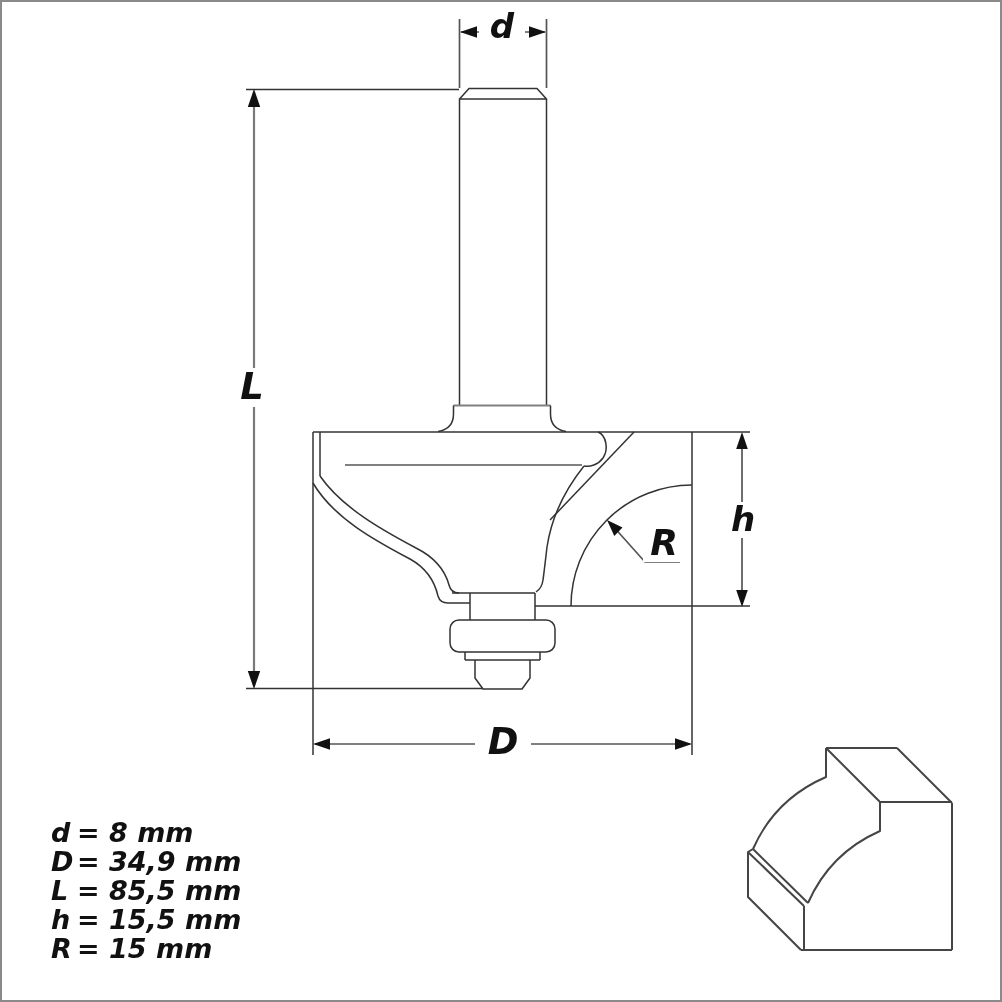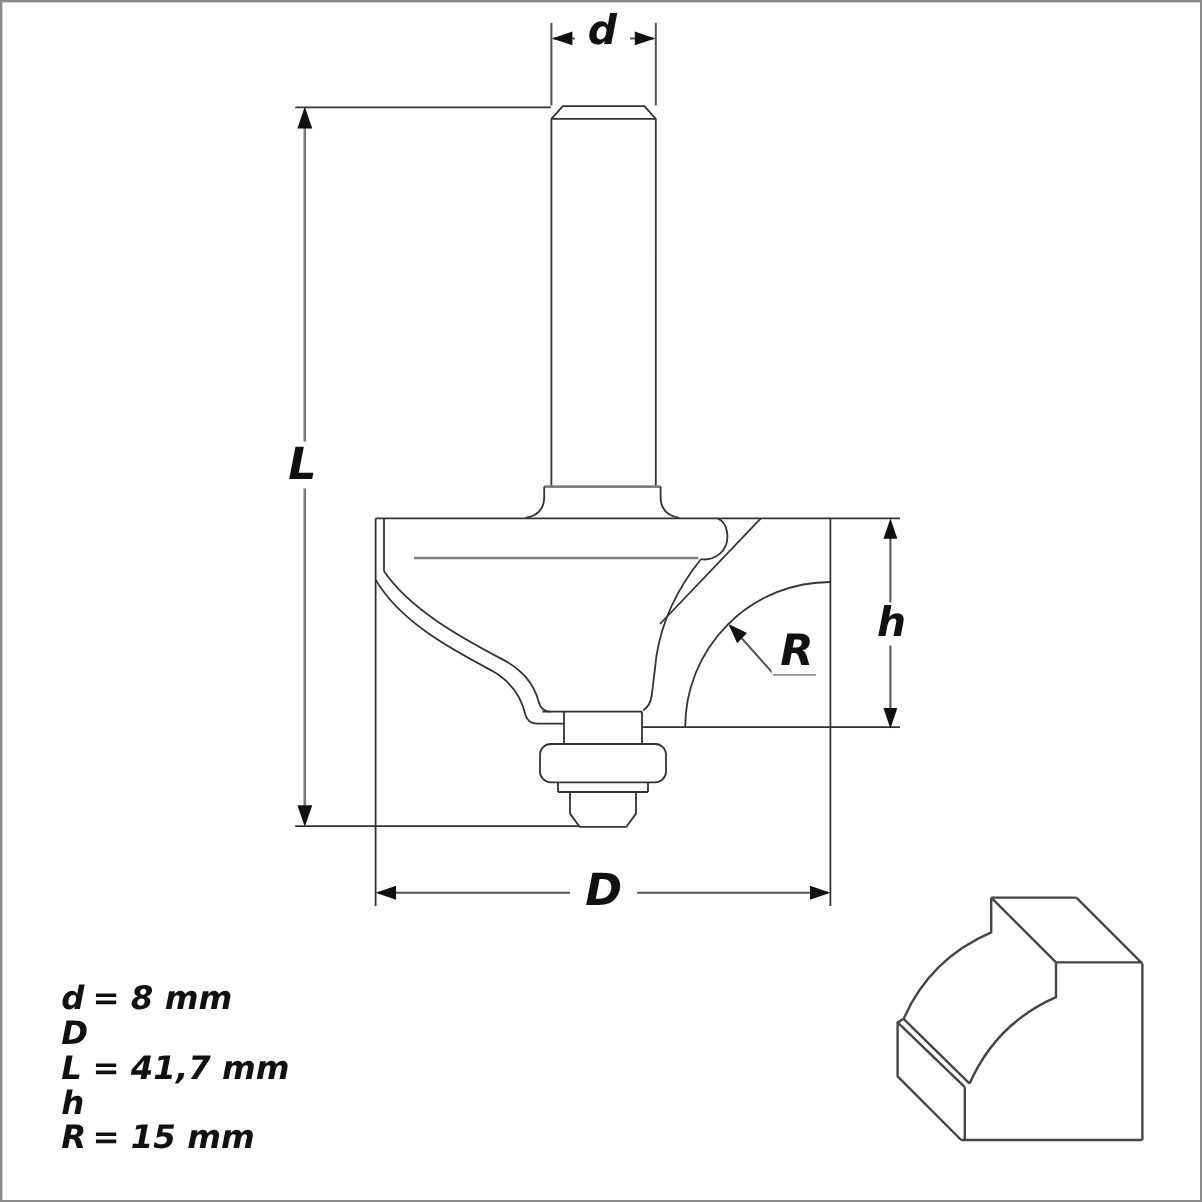--- a/index.html
+++ b/index.html
@@ -128,27 +128,29 @@
 
   <div class="dlabel" style="left:475px;top:721px;width:52px;font-size:37px;">D</div>
 
   <div class="specs">
     <div class="row">
       <span class="sym">d</span>
       <span class="val">= 8 mm</span>
     </div>
     <div class="row">
       <span class="sym">D</span>
+      <span class="val">= 34,9 mm</span>
     </div>
     <div class="row">
       <span class="sym">L</span>
-      <span class="val">= 41,7 mm</span>
+      <span class="val">= 85,5 mm</span>
     </div>
     <div class="row">
       <span class="sym">h</span>
+      <span class="val">= 15,5 mm</span>
     </div>
     <div class="row">
       <span class="sym">R</span>
       <span class="val">= 15 mm</span>
     </div>
   </div>
 
 </div>
 
 </body></html>

